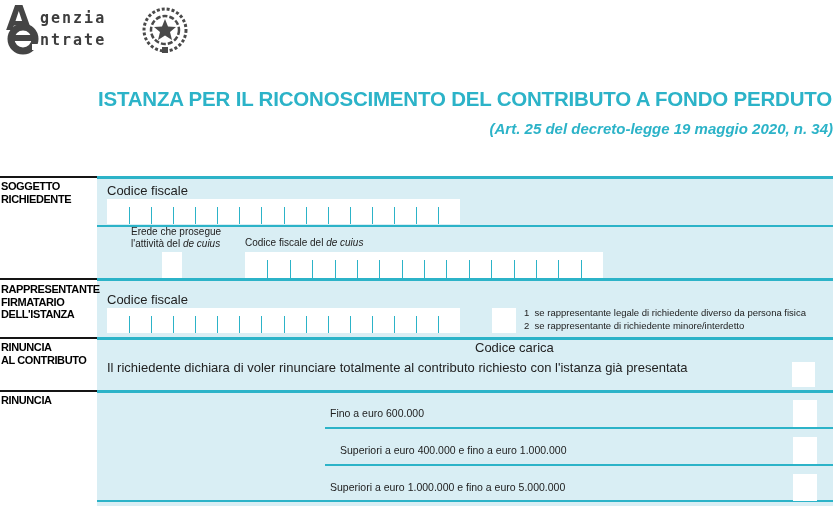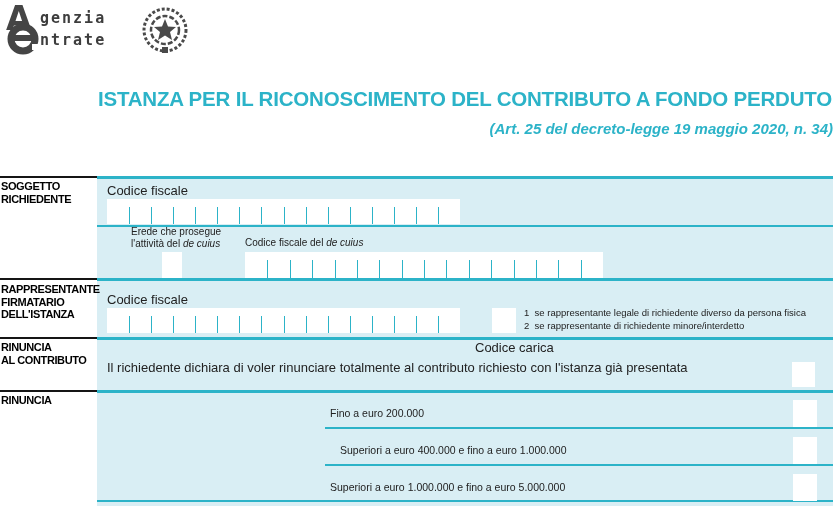--- a/index.html
+++ b/index.html
@@ -160,21 +160,21 @@
   <div class="abs note" style="left:524px;top:307px;">1  se rappresentante legale di richiedente diverso da persona fisica</div>
   <div class="abs note" style="left:524px;top:320px;">2  se rappresentante di richiedente minore/interdetto</div>
 
   <div class="abs sec-label" style="top:341px;">RINUNCIA
 AL CONTRIBUTO</div>
   <div class="abs f-label" style="left:107px;top:360px;width:660px;">Il richiedente dichiara di voler rinunciare totalmente al contributo richiesto con l'istanza già presentata</div>
   <div class="abs chk" style="left:792px;top:362px;width:23px;height:25px;"></div>
 
   <div class="abs sec-label" style="top:394px;">RINUNCIA</div>
 
-  <div class="abs opt" style="left:330px;top:407px;">Fino a euro 200.000</div>
+  <div class="abs opt" style="left:330px;top:407px;">Fino a euro 600.000</div>
   <div class="abs chk" style="left:793px;top:400px;width:24px;height:27px;"></div>
 
   <div class="abs opt" style="left:340px;top:444px;">Superiori a euro 400.000 e fino a euro 1.000.000</div>
   <div class="abs chk" style="left:793px;top:437px;width:24px;height:27px;"></div>
 
   <div class="abs opt" style="left:330px;top:481px;">Superiori a euro 1.000.000 e fino a euro 5.000.000</div>
   <div class="abs chk" style="left:793px;top:474px;width:24px;height:27px;"></div>
 
 </div>
 

